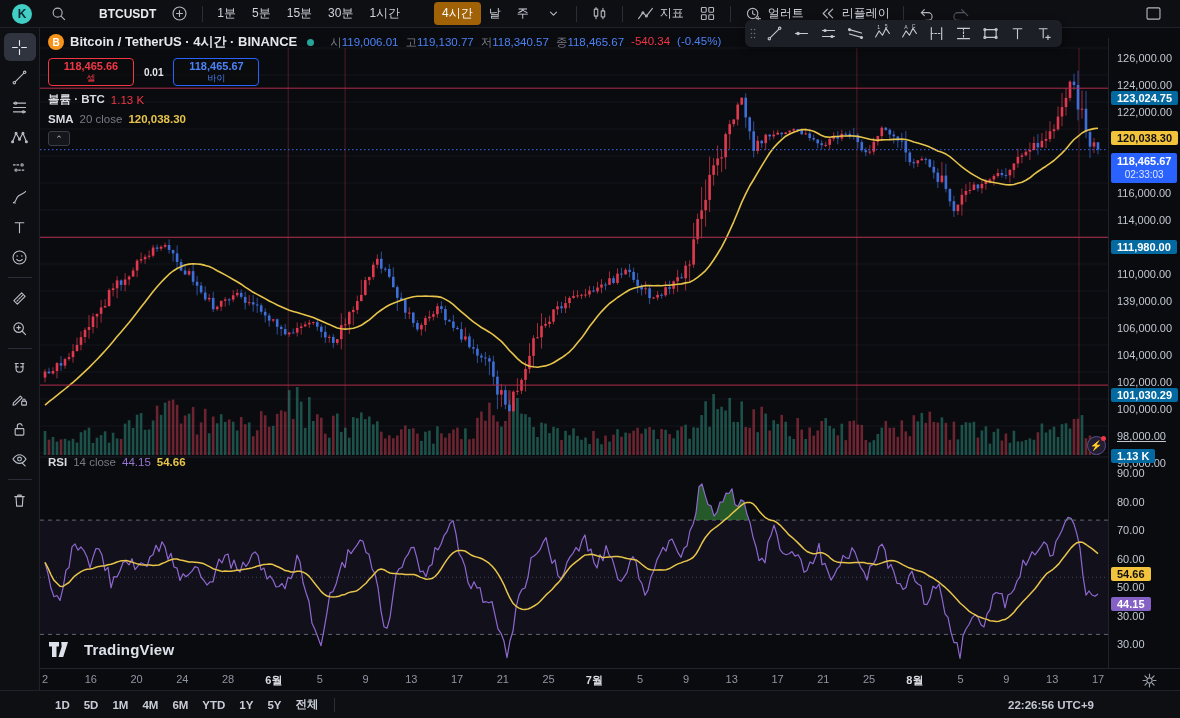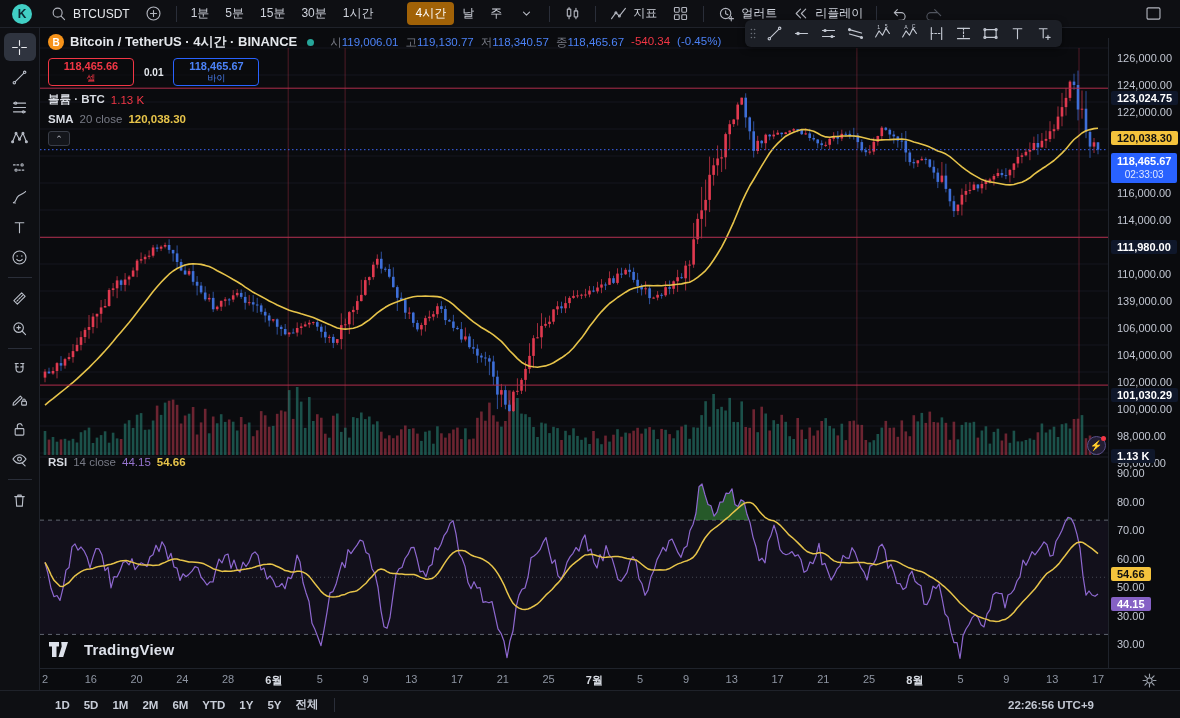--- a/index.html
+++ b/index.html
@@ -9,21 +9,21 @@
 
   
   .topbar { position:absolute; left:0; top:0; width:1180px; height:28px; background:#0e0f13;
     border-bottom:1px solid #1f222a; display:flex; align-items:center; z-index:30; }
   .k-logo { width:20px; height:20px; border-radius:50%; background:#41cfc5; color:#0b2a33;
     font-size:12px; font-weight:bold; display:flex; align-items:center; justify-content:center; margin:0 10px 0 12px; }
   .tb-btn { display:flex; align-items:center; gap:5px; padding:3px 7px; border-radius:4px; cursor:default;
     font-size:12px; color:#cfd3dc; white-space:nowrap; }
   .tb-btn .ic { display:flex; color:#b2b5be; }
   .tb-sep { width:1px; height:16px; background:#2a2e39; margin:0 6px; }
-  .sym { font-weight:normal; font-size:12px; color:#e8eaee; }
+  .sym { font-weight:bold; font-size:12px; color:#e8eaee;margin-left:26px; }
   .intervals { display:flex; align-items:center; }
   .int-btn { padding:3px 8px; font-size:12px; color:#cfd3dc; border-radius:4px; }
   .int-btn.active { background:#a16207; color:#fff;margin-left:26px; }
   .dim { color:#50545e !important; }
   .tb-right { margin-left:auto; margin-right:10px; display:flex; align-items:center; color:#b2b5be; }
 
   
   .left-toolbar { position:absolute; left:0; top:28px; width:40px; height:662px; background:#0e0f13;
     border-right:1px solid #1f222a; display:flex; flex-direction:column; align-items:center; padding-top:4px; z-index:25; }
   .lt-btn { width:32px; height:28px; display:flex; align-items:center; justify-content:center; color:#b9bec8;
@@ -34,21 +34,21 @@
   
   .chart-wrap { position:absolute; left:40px; top:28px; width:1068px; height:640px; background:#0a0b0e; }
   .chart-wrap svg { display:block; }
 
   
   .price-axis { position:absolute; left:1108px; top:38px; width:92px; height:640px; background:#0a0b0e;
     border-left:1px solid #1f232b; z-index:10; }
   .tick { position:absolute; left:8px; transform:translateY(-50%); font-size:11px; color:#c2c7d2; white-space:nowrap; }
   .axis-badge { position:absolute; left:2px; transform:translateY(-50%); font-size:11px; font-weight:bold;
     padding:1px 6px; border-radius:2px; white-space:nowrap; z-index:3; }
-  .axis-badge.red { background:#0f172a; color:#fff; }
+  .axis-badge.red { background:#0369a1; color:#fff; }
   .axis-badge.yellow { background:#f4c33c; color:#111; }
   .axis-badge.purple { background:#8561c5; color:#fff; }
   .axis-badge.blue { background:#2962ff; color:#fff; text-align:center; line-height:13px; padding:2px 6px; }
   .axis-badge .sub { display:block; font-weight:normal; font-size:10px; color:rgba(255,255,255,.85); }
   .scroll-marker { position:absolute; right:1px; width:4px; border-radius:2px; background:#d6d9e0; opacity:.9; }
 
   
   .time-axis { position:absolute; left:40px; top:668px; width:1140px; height:22px; background:#0a0b0e;
     border-top:1px solid #1f232b; z-index:10; }
   .t-label { position:absolute; top:4px; transform:translateX(-50%); font-size:11px; color:#8f96a3; }
@@ -1308,21 +1308,21 @@
       <div class="tick" style="top: 47px;">124,000.00</div>
       <div class="tick" style="top: 74px;">122,000.00</div>
       <div class="tick" style="top: 155px;">116,000.00</div>
       <div class="tick" style="top: 182px;">114,000.00</div>
       <div class="tick" style="top: 236px;">110,000.00</div>
       <div class="tick" style="top: 263px;">139,000.00</div>
       <div class="tick" style="top: 290px;">106,000.00</div>
       <div class="tick" style="top: 317px;">104,000.00</div>
       <div class="tick" style="top: 344px;">102,000.00</div>
       <div class="tick" style="top: 371px;">100,000.00</div>
-      <div class="tick" style="top: 398px;">98,000.00</div>
+      <div class="tick" style="top: 398px; text-decoration: underline;">98,000.00</div>
       <div class="tick" style="top: 425px;">96,000.00</div>
       <div class="tick" style="top: 435px;">90.00</div>
       <div class="tick" style="top: 463.57px;">80.00</div>
       <div class="tick" style="top: 492.14px;">70.00</div>
       <div class="tick" style="top: 520.71px;">60.00</div>
       <div class="tick" style="top: 549.28px;">50.00</div>
       <div class="tick" style="top: 577.85px;">30.00</div>
       <div class="tick" style="top: 606.42px;">30.00</div>
       <div class="tick" style="top: 634.99px;">20.00</div>
       <div class="axis-badge red" style="top: 60.1659px;">123,024.75</div>
@@ -1366,21 +1366,21 @@
           <circle cx="11" cy="11" r="3"></circle>
           <path d="M11 3.5v3M11 15.5v3M3.5 11h3M15.5 11h3M5.7 5.7l2.1 2.1M14.2 14.2l2.1 2.1M16.3 5.7l-2.1 2.1M7.8 14.2l-2.1 2.1"></path>
         </svg></div>
     </div>
 
   <footer class="bottombar">
     <div style="display:flex;align-items:center;" id="ranges">
         <div class="range-btn">1D</div>
         <div class="range-btn">5D</div>
         <div class="range-btn">1M</div>
-        <div class="range-btn">2M</div>
+        <div class="range-btn">4M</div>
         <div class="range-btn">6M</div>
         <div class="range-btn">YTD</div>
         <div class="range-btn">1Y</div>
         <div class="range-btn">5Y</div>
         <div class="range-btn">전체</div>
       </div>
     <div class="bb-sep"></div>
     <div class="tb-btn">
       <span class="ic"></span>
     </div>

